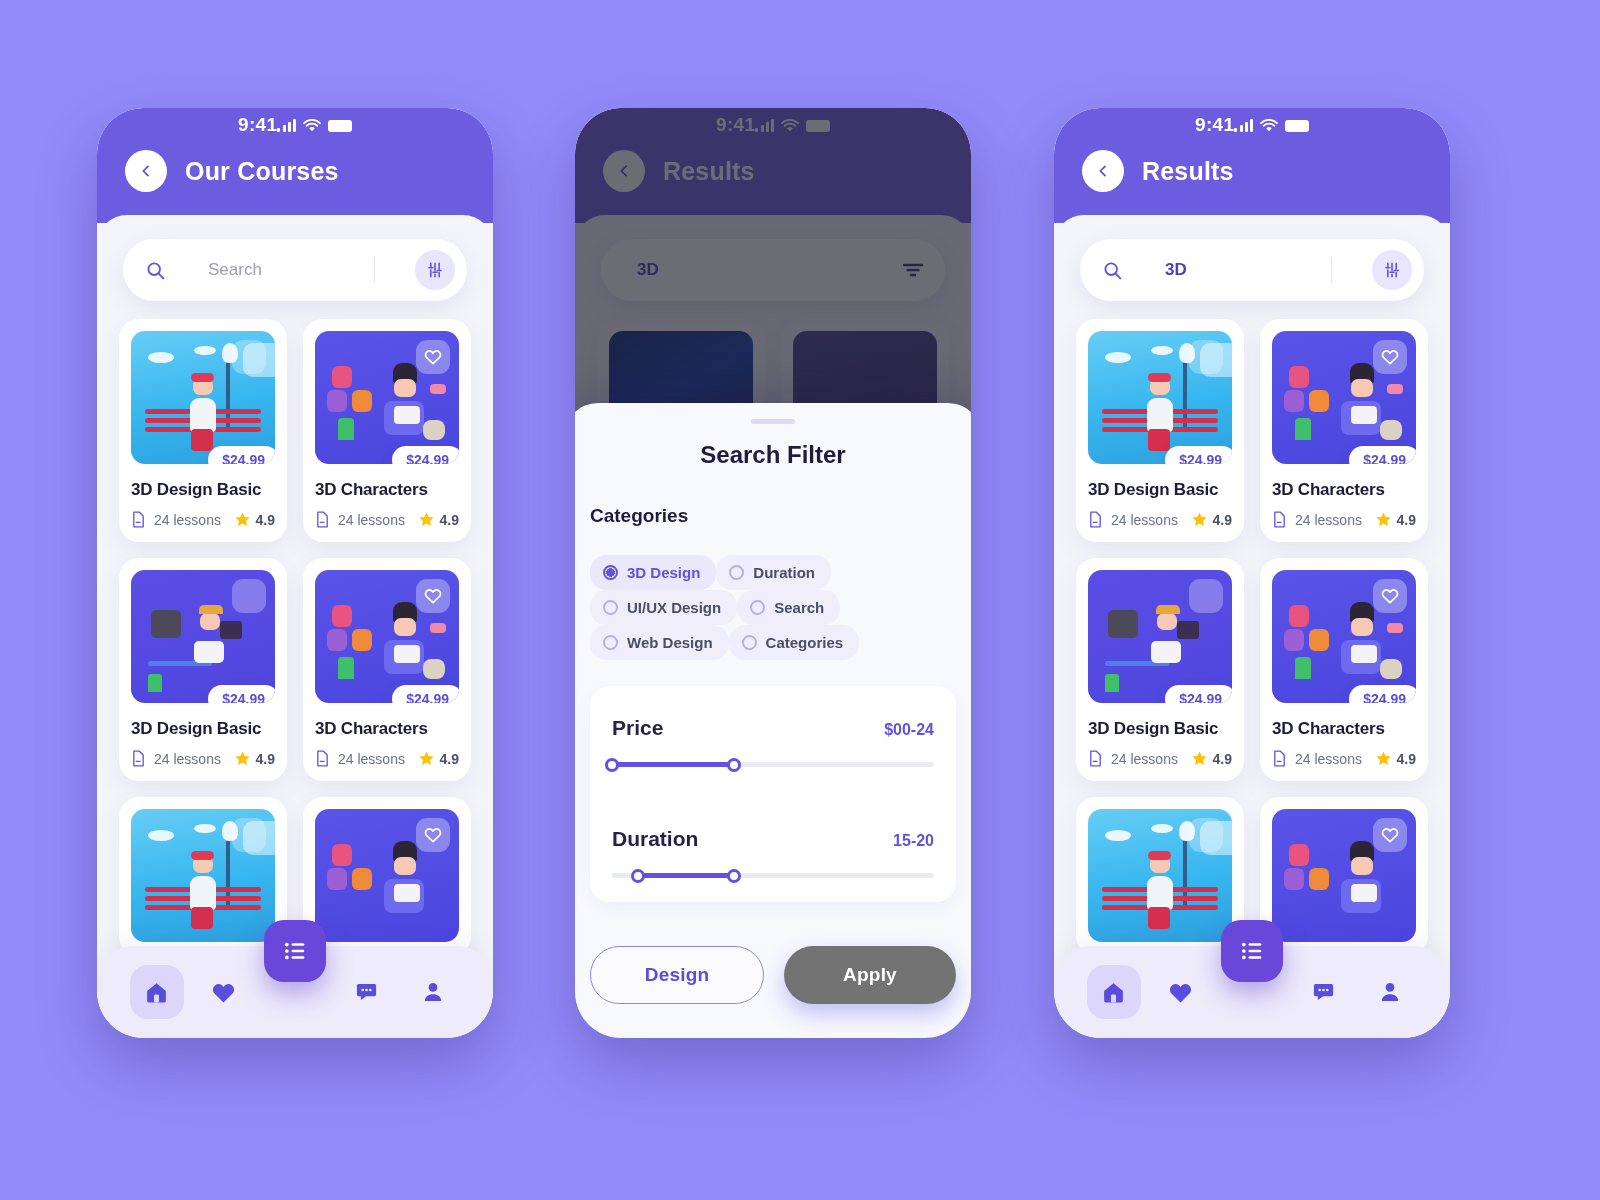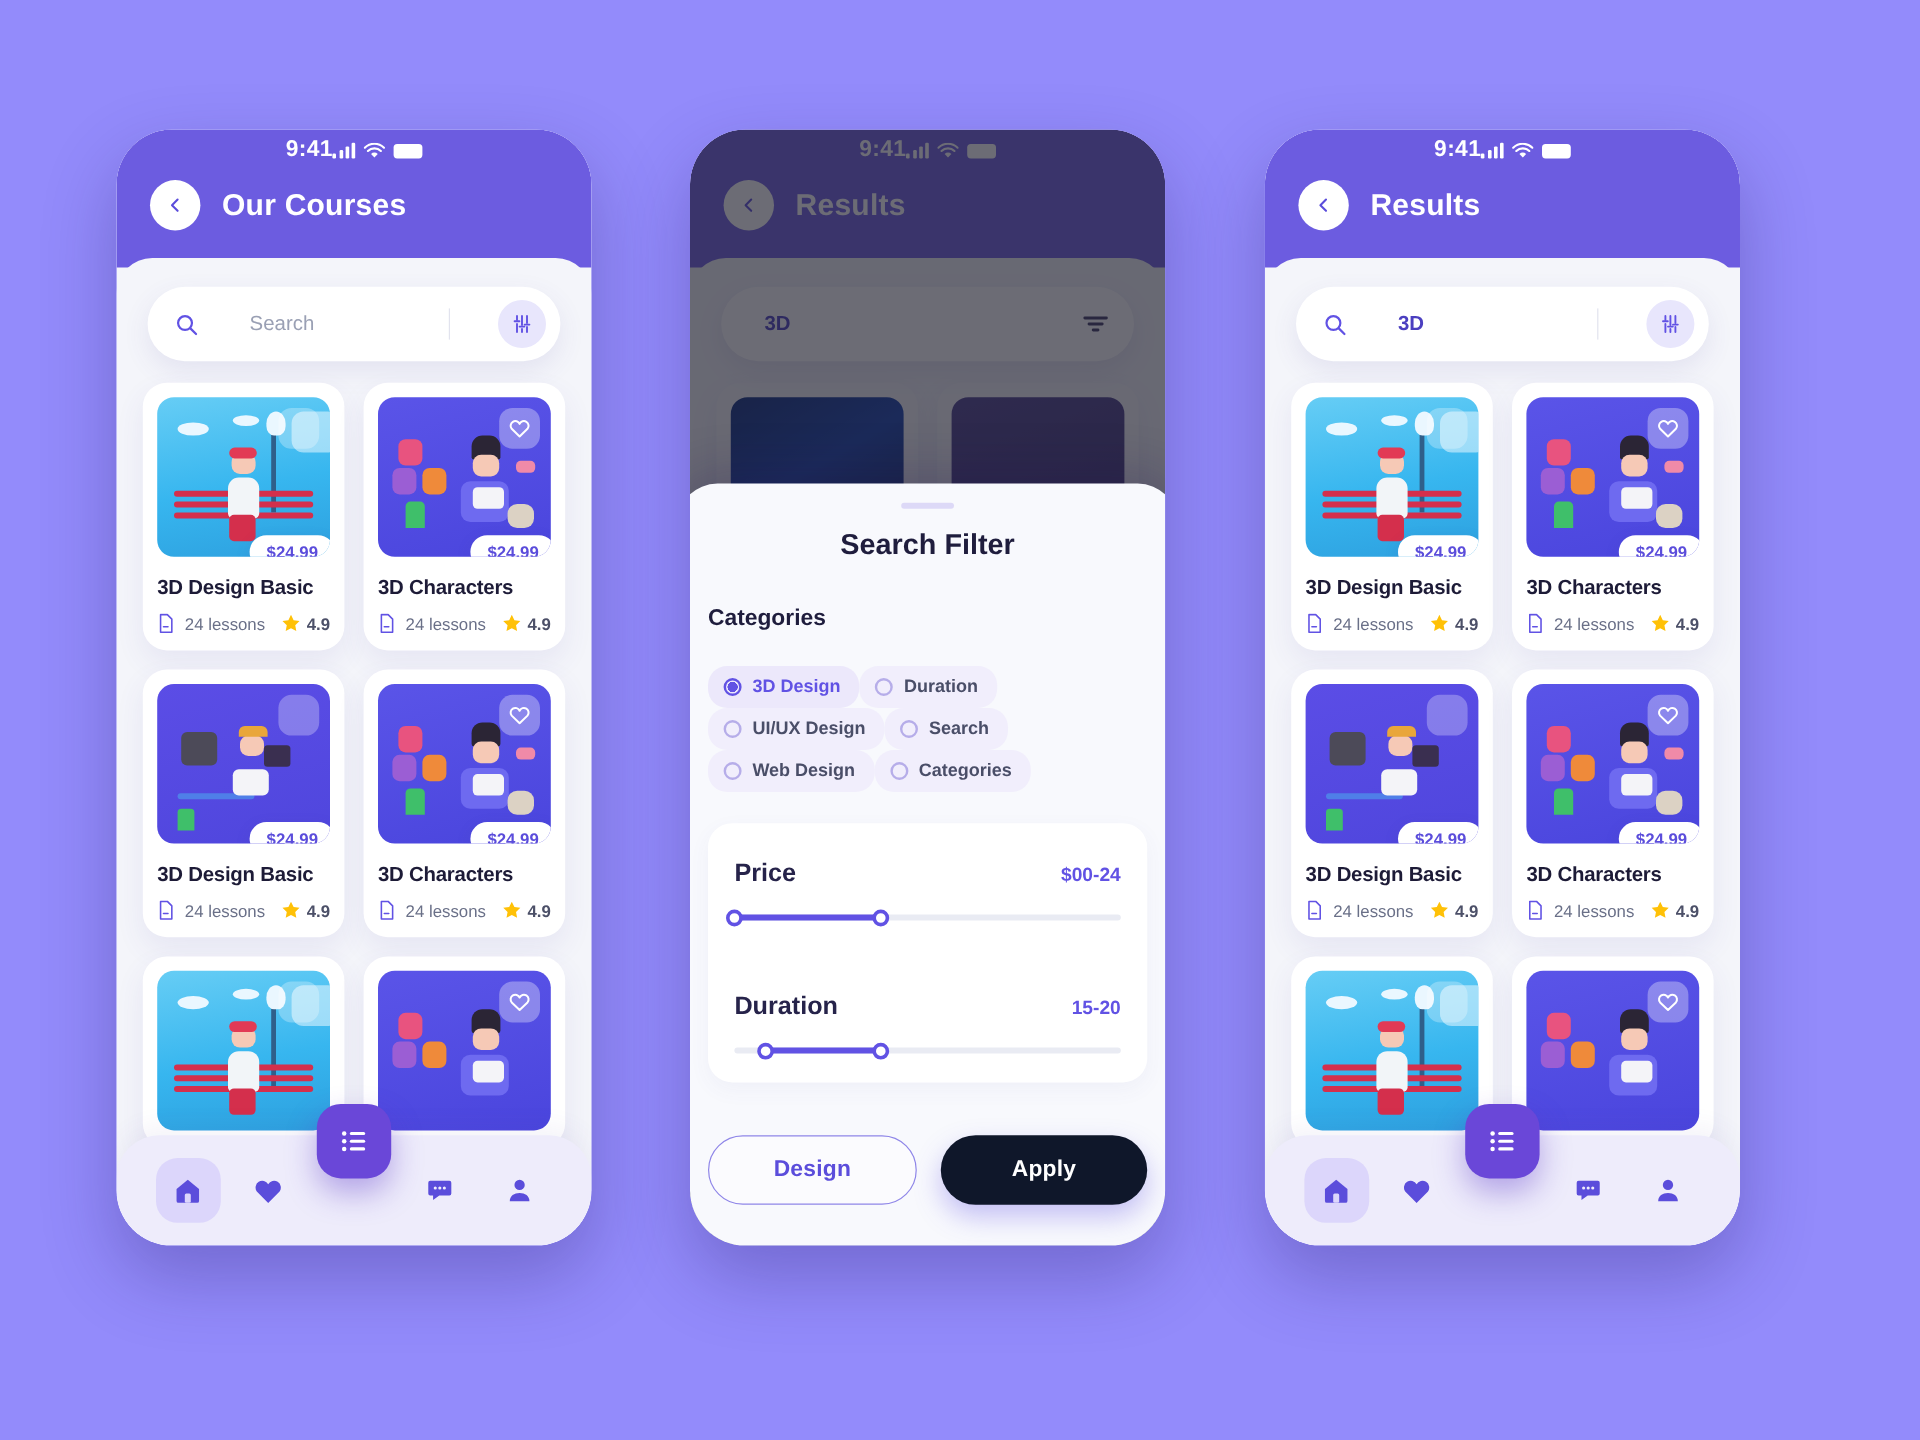--- a/index.html
+++ b/index.html
@@ -200,21 +200,21 @@
     background: #fff; border: 3px solid #6152e4;
   }
 
   .actions { display: flex; gap: 20px; margin-top: 44px; }
   .btn {
     flex: 1; height: 58px; border-radius: 29px;
     display: flex; align-items: center; justify-content: center;
     font-size: 19px; font-weight: 700; letter-spacing: .2px;
   }
   .btn.ghost { background: #fbfbfe; border: 1.6px solid #8f86e8; color: #5b4ddb; }
-  .btn.solid { background: #0f172a; color: #fff; box-shadow: 0 10px 22px rgba(97,82,228,.35); }
+  .btn.solid { background: #737373; color: #fff; box-shadow: 0 10px 22px rgba(97,82,228,.35); }
 
   
   .dimcard { background: rgba(255,255,255,.10); border-radius: 20px; padding: 12px; }
   .dimthumb { height: 133px; border-radius: 14px; }
 </style>
 </head>
 <body>
 
 <div class="phone" id="phone1">
   <div class="screen">

